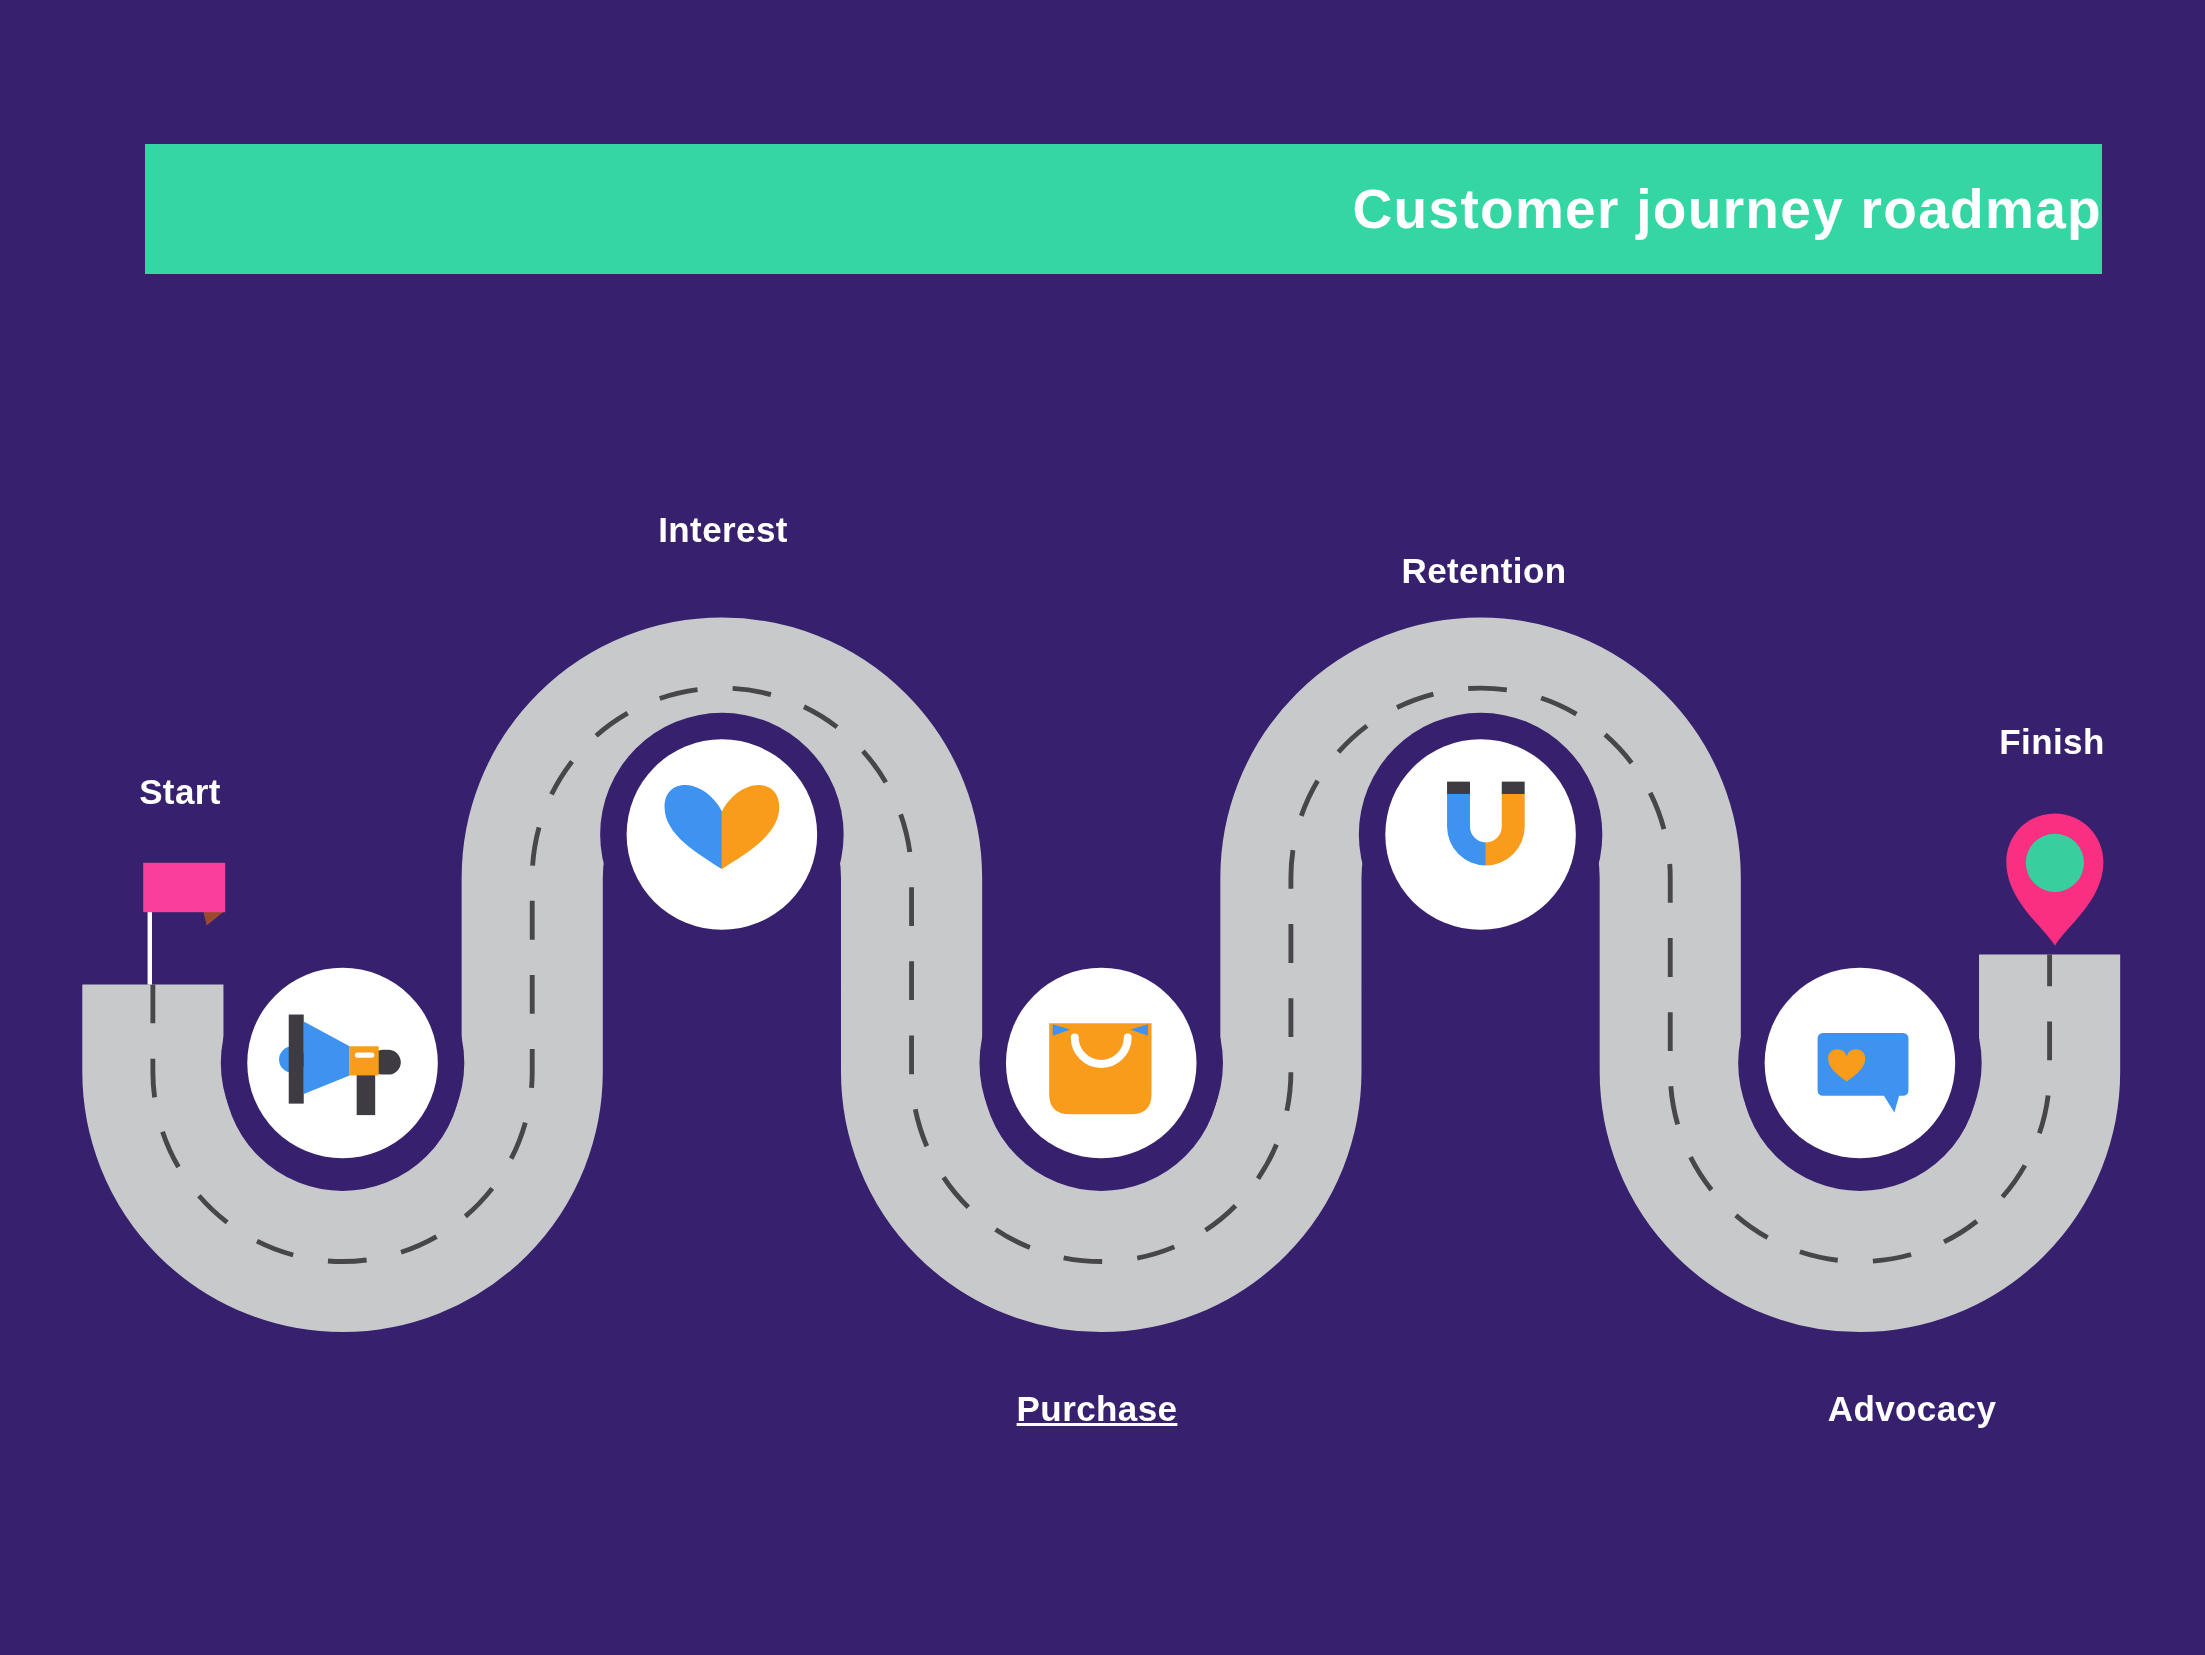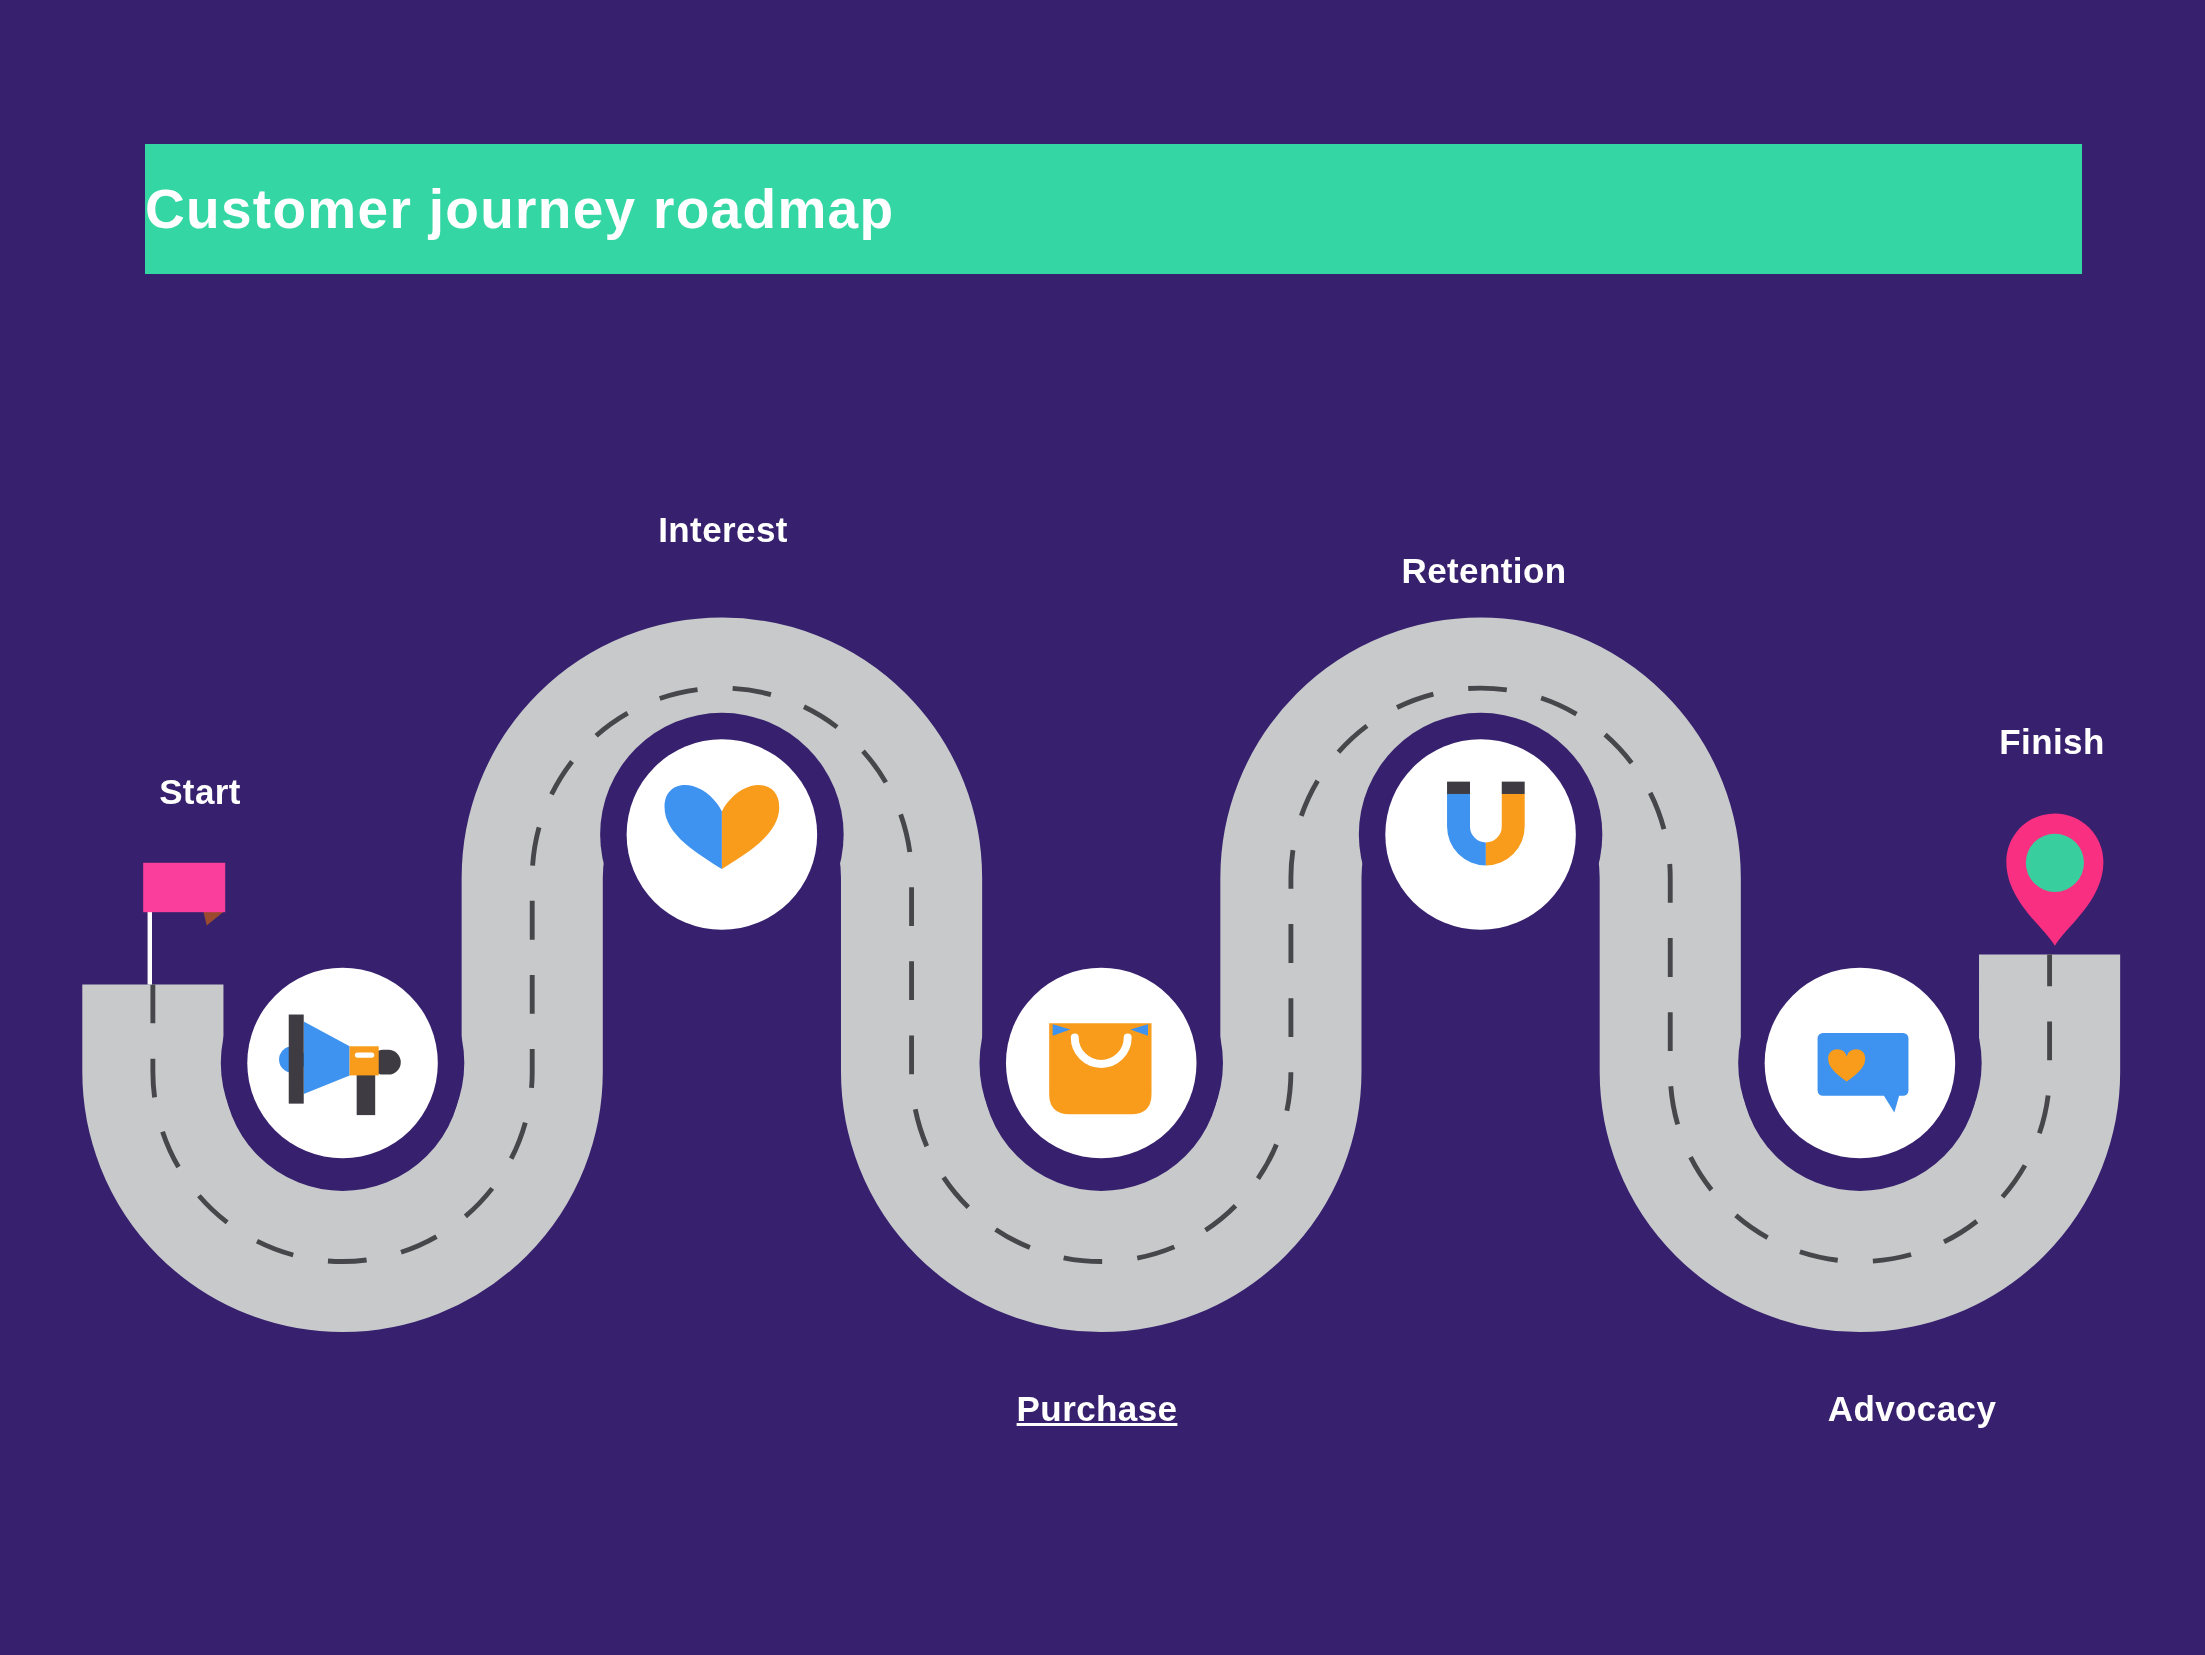--- a/index.html
+++ b/index.html
@@ -22,27 +22,27 @@
   .dark{fill:var(--icon_dark);}
   .whitefill{fill:var(--text_white);}
   .pinkfill{fill:var(--flag_pink);}
   .foldfill{fill:var(--flag_fold_brown);}
   .pinfill{fill:var(--pin_pink);}
   .pingreen{fill:var(--pin_green);}
   .handle{fill:none;stroke:var(--text_white);stroke-width:9;stroke-linecap:round;}
 
   
   .banner{position:absolute;left:145px;top:144px;width:1937px;height:130px;
-          background:var(--banner_green);display:flex;align-items:center;justify-content:flex-start;}
+          background:var(--banner_green);display:flex;align-items:center;justify-content:flex-end;padding-left:20px;}
   .title{color:var(--text_white);font-size:55px;font-weight:bold;letter-spacing:1.3px;}
 
   
   .label{position:absolute;transform:translate(-50%,-50%);color:var(--text_white);
          font-size:35px;font-weight:bold;letter-spacing:0.4px;white-space:nowrap;}
-  .lbl-start{left:200px;top:792px;text-align:center;}
+  .lbl-start{left:180px;top:792px;text-align:center;}
   .lbl-interest{left:723px;top:530px;}
   .lbl-retention{left:1484px;top:531px;margin-top:40px;}
   .lbl-finish{left:2052px;top:742px;}
   .lbl-awareness{left:344px;top:1409px;}
   .lbl-purchase{left:1097px;top:1409px;text-decoration:underline;}
   .lbl-advocacy{left:1912px;top:1409px;}
 </style>
 </head>
 <body>
 

